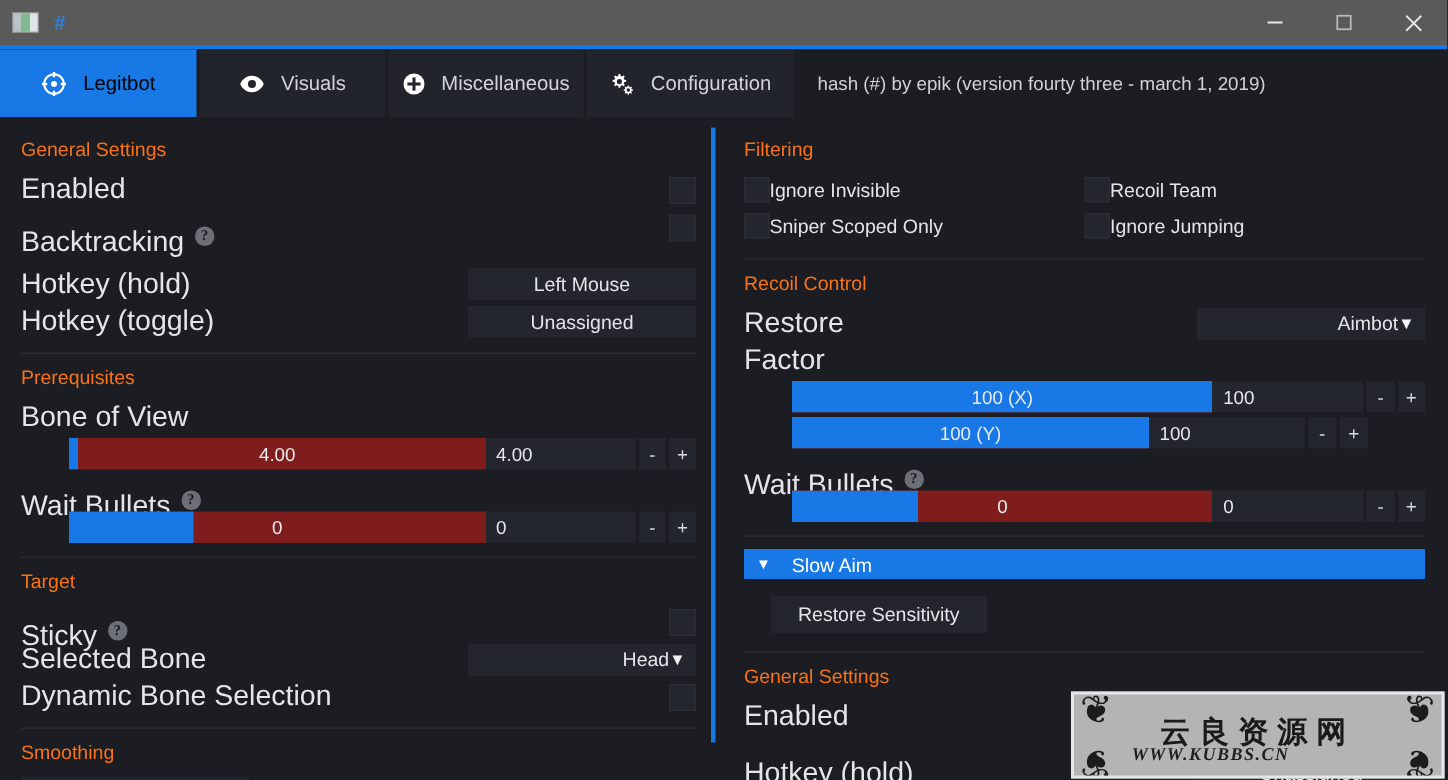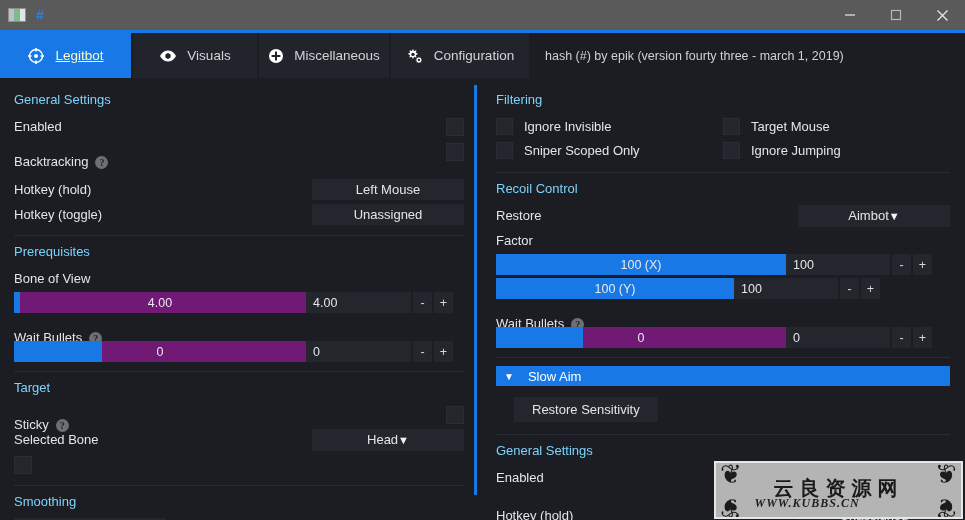--- a/index.html
+++ b/index.html
@@ -57,21 +57,21 @@
     display:flex; align-items:center; justify-content:center;
     gap: 10px;
     background: #22242b;
     color: #d2d4d8;
     font-size: 13.5px;
     padding: 0 16px;
     margin-right: 2px;
     min-width: 120px;
   }
   .tab .ic { display:flex; align-items:center; justify-content:center; width:18px; height:18px; }
-  .tab.active { background: #1778e6; color:#fef9c3;text-decoration:underline; }
+  .tab.active { background: #1778e6; color:#000000; }
   .tab.t-legitbot{ width:131px; }
   .tab.t-ragebot{ width:122px; }
   .tab.t-visuals{ width:124px; }
   .tab.t-misc{ width:130px; }
   .tab.t-config{ width:138px; }
   .version {
     display:flex; align-items:center;
     color: #cfd1d5;
     font-size: 12.5px;
     padding-left: 14px;
@@ -90,44 +90,44 @@
   .panel-inner { padding: 10px 18px 0 14px; }
 
   .vscroll {
     position:absolute; top:7px;
     width: 3px; background: #1778e6; border-radius: 0;
   }
   .vscroll.left { left: 474px; height: 410px; }
 
   
   .section-title {
-    color: #7dd3fc;
+    color: #f97316;
     font-size: 13px;
     margin: 4px 0 8px 0;
   }
   .row {
     display:flex; align-items:center;
     height: 23px;
     margin-bottom: 2px;
   }
   .row .lbl {
     color: #e3e5e8;
-    font-size: 13px;
+    font-size: 19px;
     flex: 1;
     white-space: nowrap;
   }
   .helpicon {
     display:inline-flex; align-items:center; justify-content:center;
     width:13px; height:13px; border-radius:50%;
     background:#6c6f76; color:#1b1d23;
     font-size:10px; font-weight:bold;
     margin-left:7px; vertical-align:middle;
     font-family:"Liberation Serif", serif;
   }
-  .lblwrap { display:flex; align-items:flex-end; flex:1;margin-top:20px; }
+  .lblwrap { display:flex; align-items:flex-start; flex:1;margin-top:20px; }
 
   .checkbox {
     width: 18px; height: 18px;
     background: #24262d;
     border: 1px solid #2b2d35;
   }
   .checkbox.chk-sm { width:17px; height:17px; }
 
   .kbox {
     background: #24262d;
@@ -139,33 +139,34 @@
   }
 
   .combo {
     background: #24262d;
     color: #e3e5e8;
     font-size: 13px;
     height: 22px;
     width: 152px;
     display:flex; align-items:center;
     padding: 0 7px;
-    justify-content: center;
+    justify-content: flex-end;
   }
   .combo .caret { font-size: 11px; color:#f2f2f2; }
 
   
   .sliderrow { display:flex; align-items:center; height:21px; margin-bottom:3px; gap:0; }
   .slider {
     position: relative;
     height: 21px;
-    background: #701a75;
+    background: #7f1d1d;
     display:flex; align-items:center; justify-content:center;
     color:#e8eaec; font-size:12.5px;
     overflow:hidden;
+    margin-left:32px;
   }
   .slider .fill {
     position:absolute; top:0; bottom:0; left:0;
     background:#1778e6;
   }
   .slider .val { position:relative; z-index:2; }
   .numbox {
     background:#24262d;
     color:#e3e5e8;
     font-size:12.5px;
@@ -180,21 +181,21 @@
     height:21px; width:19px;
     display:flex; align-items:center; justify-content:center;
     margin-left:2px;
   }
 
   .divider { height:1px; background:#2a2c33; margin:9px 0 8px 0; }
 
   
   .chkgrid { display:flex; }
   .chkcol { flex:1; }
-  .chkitem { display:flex; align-items:center; height:23px; margin-bottom:1px; gap:11px; }
+  .chkitem { display:flex; align-items:center; height:23px; margin-bottom:1px; }
   .chkitem .lbl2 { color:#e3e5e8; font-size:13px; }
 
   
   .collapse-hdr {
     background:#1778e6;
     color:#ffffff;
     font-size:13px;
     height:20px;
     display:flex; align-items:center;
     gap:14px;
@@ -412,20 +413,21 @@
 
       <div class="row">
         <div class="lbl">Selected Bone</div>
         <div class="combo">
           <span>Head</span>
           <span class="caret">▼</span>
         </div>
       </div>
 
       <div class="row">
+        <div class="lbl">Dynamic Bone Selection</div>
         <div class="checkbox"></div>
       </div>
 
       <div class="divider"></div>
 
       <div class="section-title">Smoothing</div>
 
       <div class="row">
 
         <div class="combo">
@@ -450,21 +452,21 @@
             <div class="lbl2">Ignore Invisible</div>
           </div>
           <div class="chkitem">
             <div class="checkbox chk-sm"></div>
             <div class="lbl2">Sniper Scoped Only</div>
           </div>
         </div>
         <div class="chkcol">
           <div class="chkitem">
             <div class="checkbox chk-sm"></div>
-            <div class="lbl2">Target Mouse</div>
+            <div class="lbl2">Recoil Team</div>
           </div>
           <div class="chkitem">
             <div class="checkbox chk-sm"></div>
             <div class="lbl2">Ignore Jumping</div>
           </div>
         </div>
       </div>
 
       <div class="divider"></div>
 

